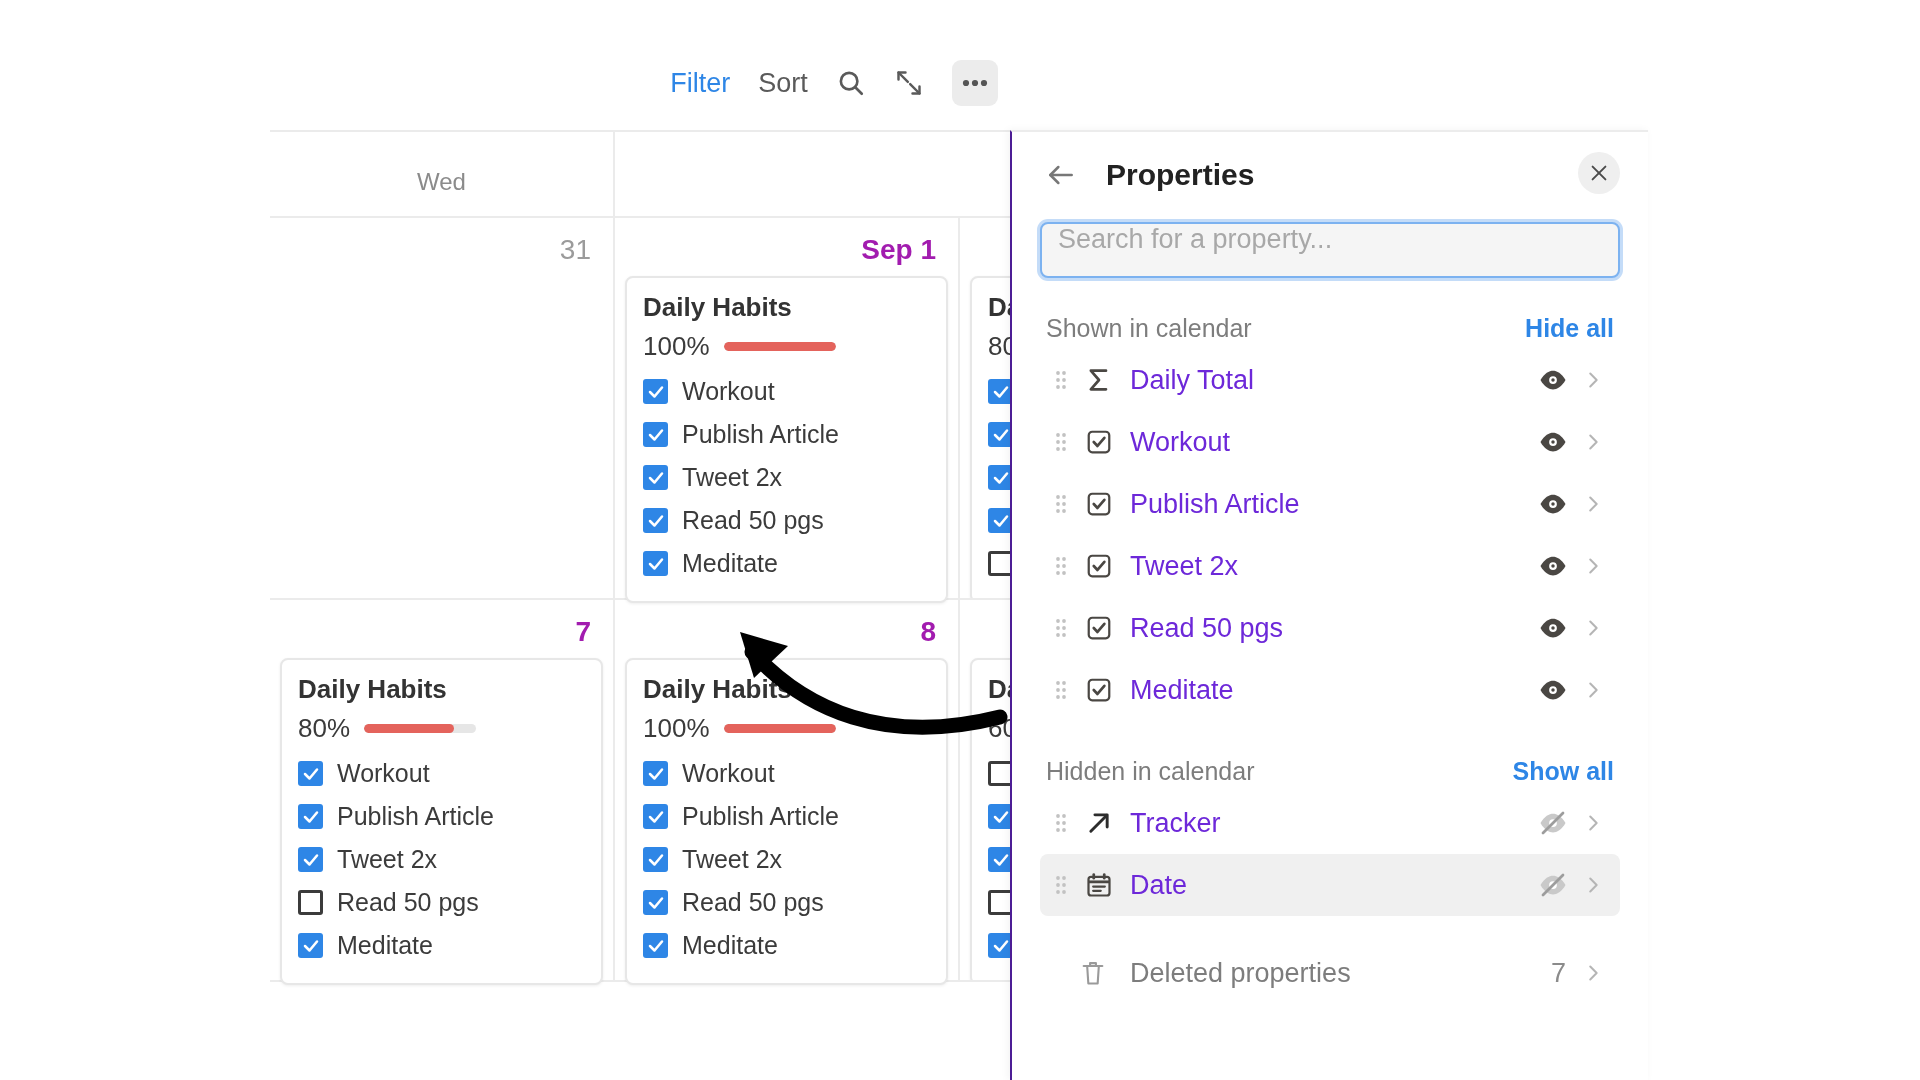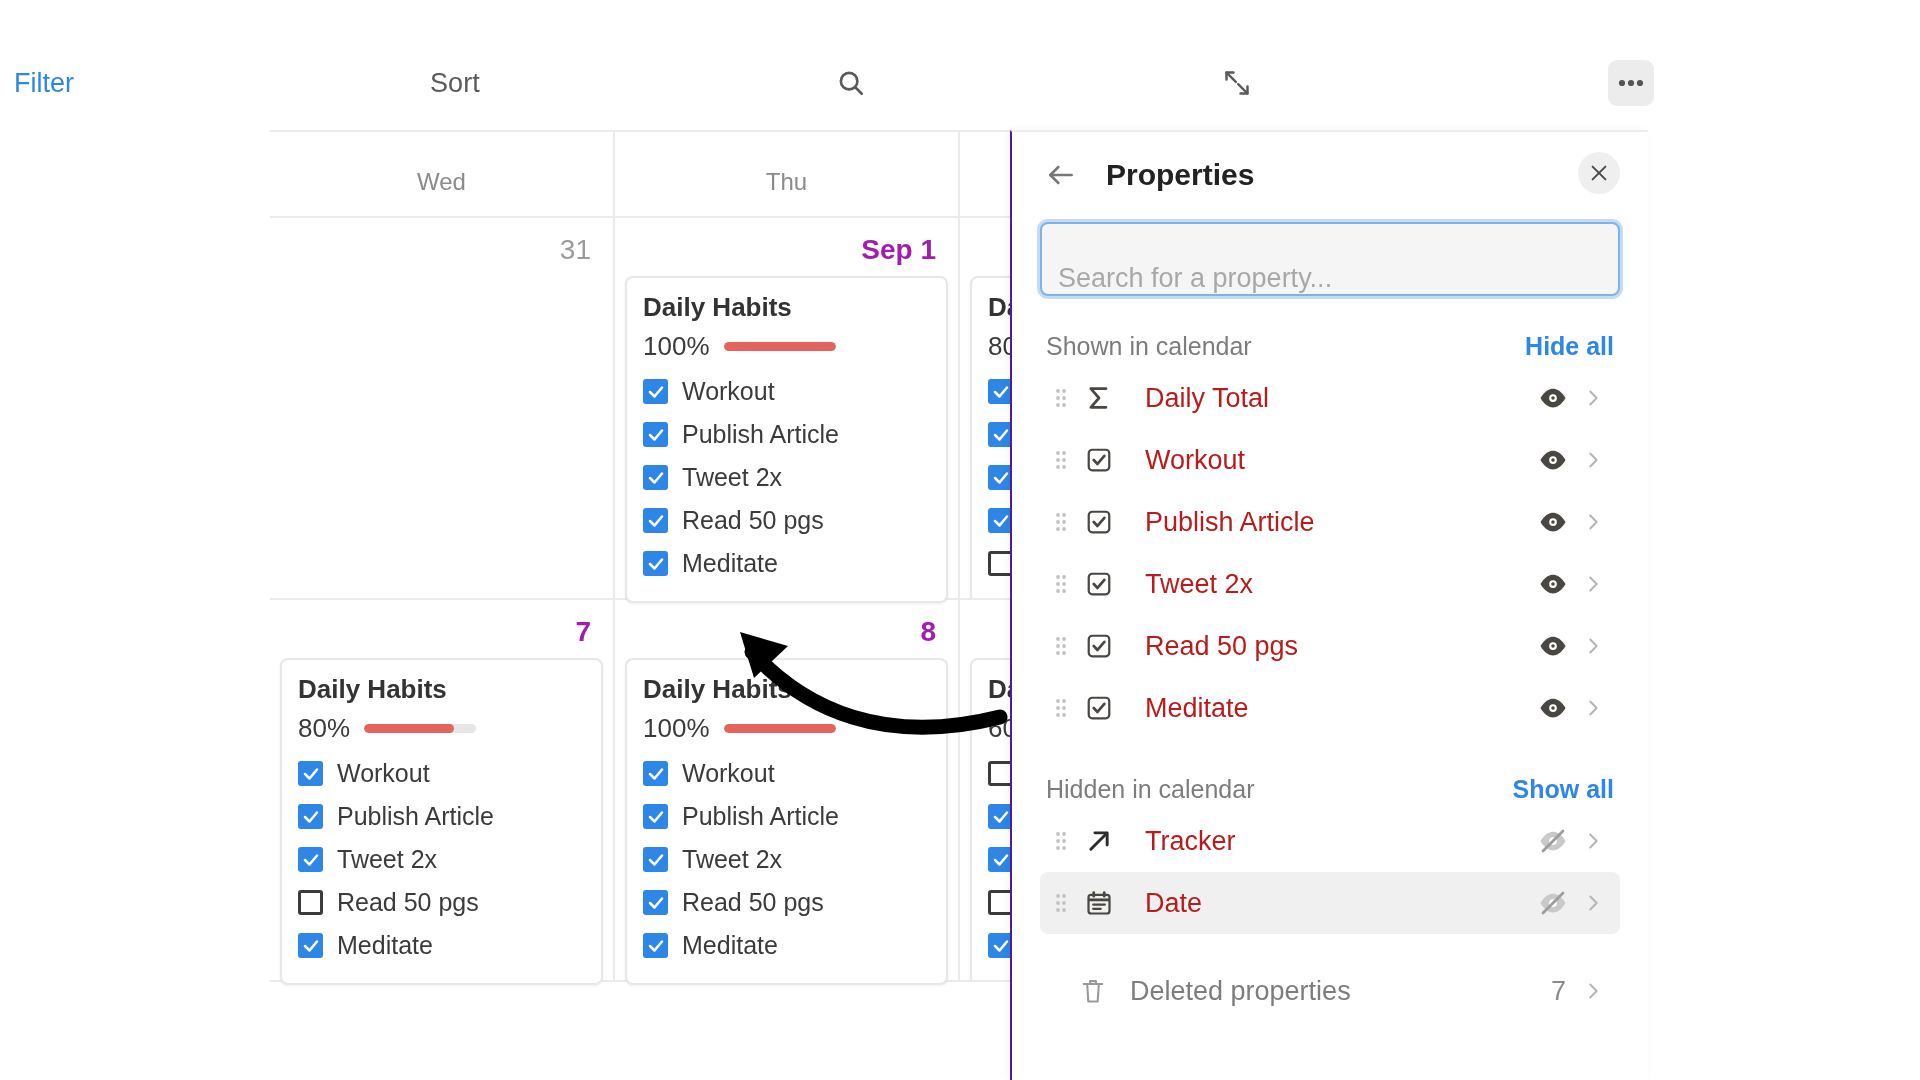--- a/index.html
+++ b/index.html
@@ -7,21 +7,21 @@
     width: 1920px; height: 1080px;
     background: #ffffff;
     font-family: "Liberation Sans", sans-serif;
     overflow: hidden;
   }
   #root { position: relative; width: 1920px; height: 1080px; }
 
   
   .toolbar {
     position: absolute; top: 50px; left: 0; width: 1660px; height: 66px;
-    display: flex; align-items: center; justify-content: space-between;
+    display: flex; align-items: center; justify-content: center;
     gap: 0px; padding-right: 0px;
   }
   .tb-text {
     font-size: 27px; color: #5a5a5a; padding: 6px 14px; cursor: pointer;
     white-space: nowrap;
   }
   .tb-text.blue { color: #2e86e6; }
   .tb-icon {
     width: 46px; height: 46px; display: flex; align-items: center;
     justify-content: center; margin: 0 6px; cursor: pointer;
@@ -96,23 +96,23 @@
   }
   .panel-head { display: flex; align-items: center; height: 86px; position: relative; }
   .back-arrow { width: 42px; height: 42px; display: flex; align-items: center; justify-content: center; cursor: pointer; }
   .panel-title { font-size: 30px; font-weight: 700; color: #222; margin-left: 24px; }
   .close-btn {
     position: absolute; right: 0; top: 20px; width: 42px; height: 42px;
     border-radius: 50%; background: #efefef; display: flex; align-items: center;
     justify-content: center; cursor: pointer;
   }
   .search-wrap {
-    height: 74px; border-radius: 8px; background: #f5f5f5;
+    height: 56px; border-radius: 8px; background: #f5f5f5;
     border: 2px solid #7cb2f0; box-shadow: 0 0 0 3px rgba(124,178,240,.45);
-    display: flex; align-items: flex-end; padding: 0 16px; margin-top: 4px;
+    display: flex; align-items: flex-start; padding: 0 16px; margin-top: 4px;
   }
   .search-wrap input {
     border: none; outline: none; background: transparent; width: 100%;
     font-family: "Liberation Sans", sans-serif; font-size: 27px; color: #333;
   }
   .search-wrap input::placeholder { color: #a8a8a8; }
 
   .section-head {
     display: flex; align-items: center; justify-content: space-between;
     margin-top: 36px; margin-bottom: 6px; padding: 0 6px;
@@ -120,21 +120,21 @@
   .section-title { font-size: 25px; color: #7d7d7d; }
   .section-action { font-size: 25px; color: #2e86e6; font-weight: 700; cursor: pointer; }
 
   .prop-row {
     display: flex; align-items: center; height: 62px; border-radius: 8px;
     padding: 0 10px 0 6px; cursor: pointer;
   }
   .prop-row.hl { background: #f0f0f0; }
   .drag { width: 30px; flex: 0 0 30px; display: flex; align-items: center; justify-content: center; cursor: grab; }
   .ptype { width: 46px; flex: 0 0 46px; display: flex; align-items: center; justify-content: center; }
-  .pname { font-size: 27px; color: #b91c1c; flex: 1; margin-left: 23px; white-space: nowrap; }
+  .pname { font-size: 27px; color: #6d28d9; flex: 1; margin-left: 8px; white-space: nowrap; }
   .pname.dim { color: #7d7d7d; }
   .eye { width: 46px; flex: 0 0 46px; display: flex; align-items: center; justify-content: center; cursor: pointer; }
   .chev { width: 34px; flex: 0 0 34px; display: flex; align-items: center; justify-content: center; }
   .count { font-size: 27px; color: #8b8b8b; margin-right: 10px; }
   .deleted-row { display: flex; align-items: center; height: 62px; margin-top: 26px; padding: 0 10px 0 6px; cursor: pointer; }
   .trash { width: 46px; flex: 0 0 46px; display: flex; align-items: center; justify-content: center; margin-left: 24px; }
 </style>
 </head>
 <body>
 
@@ -162,21 +162,20 @@
         <circle cx="5" cy="5" r="3.1" fill="#555"></circle>
           <circle cx="14" cy="5" r="3.1" fill="#555"></circle>
           <circle cx="23" cy="5" r="3.1" fill="#555"></circle>
       </svg>
     </div>
   </div>
 
   <div class="calendar">
     <div class="cal-head" id="cal-head">
         <div class="dow">Wed</div>
-        <div class="dow">Thu</div>
         <div class="dow"></div>
       </div>
     <div id="cal-body">
         <div class="cal-row">
           <div class="cal-cell">
             <div class="cal-date muted">31</div>
           </div>
           <div class="cal-cell">
             <div class="cal-date">Sep 1</div>
             <div class="event-card">

